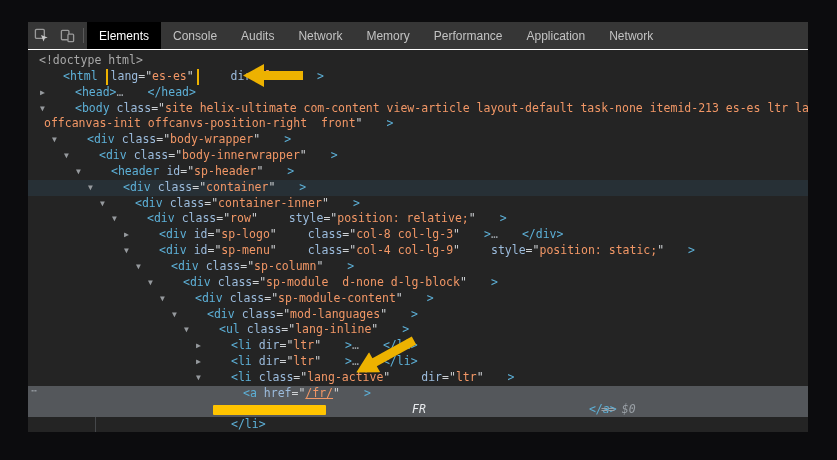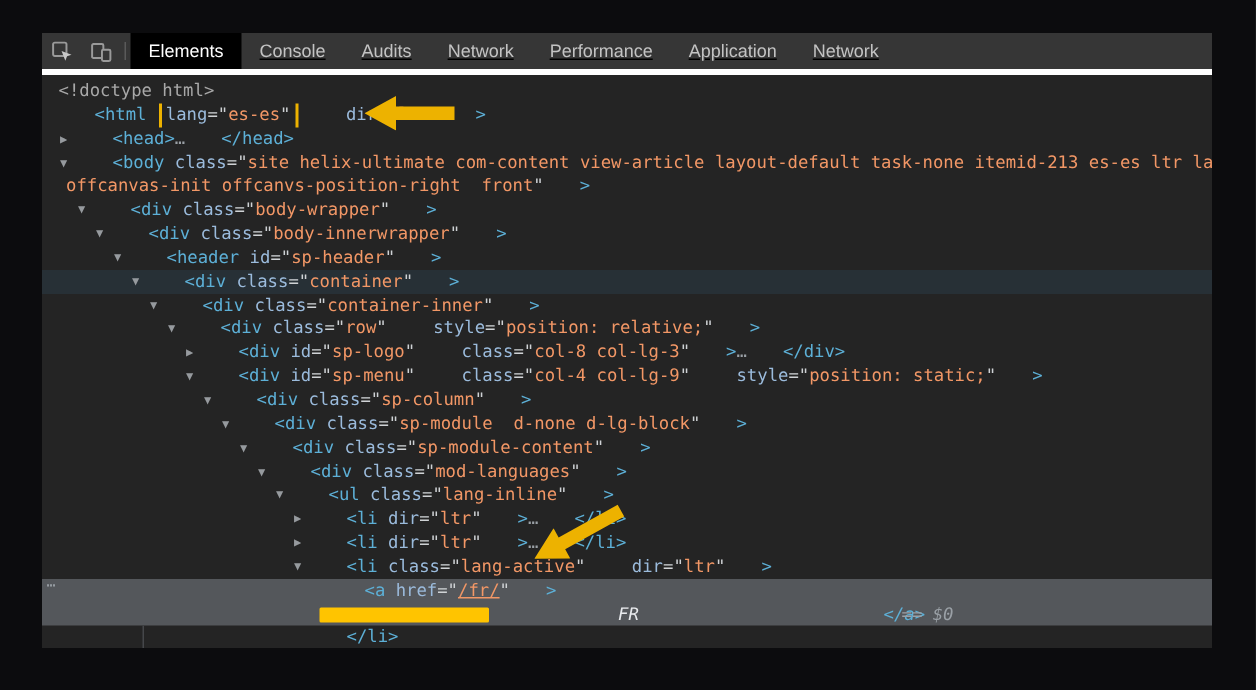--- a/index.html
+++ b/index.html
@@ -8,22 +8,22 @@
     background:#0c0c0e;
     font-family:"Liberation Sans", sans-serif;
     position:relative; overflow:hidden;
   }
   .devtools {
     position:absolute; left:28px; top:22px; width:780px; height:410px;
     background:#242424;
   }
   
   .toolbar {
-    height:28px; background:#363636; border-bottom:4px solid #ffffff;
-    display:flex; align-items:stretch;text-decoration:underline;
+    height:28px; background:#363636; border-bottom:1px solid #ffffff;
+    display:flex; align-items:stretch;
   }
   .tb-icon {
     width:26px; display:flex; align-items:center; justify-content:center;
     cursor:pointer;
   }
   .tb-icon svg { display:block; }
   .tb-sep { width:1px; background:#5a5a5a; margin:6px 3px; }
   .tabs { display:flex; align-items:stretch; }
   .tab {
     display:flex; align-items:center; padding:0 12px;
@@ -97,20 +97,21 @@
         <rect x="1.5" y="2.5" width="8" height="10" rx="1" fill="none" stroke="#9a9a9a" stroke-width="1.4"></rect>
         <rect x="8.5" y="6.5" width="6" height="8" rx="1" fill="#363636" stroke="#9a9a9a" stroke-width="1.4"></rect>
       </svg>
     </div>
     <div class="tb-sep"></div>
     <div class="tabs">
         <div class="tab active">Elements</div>
         <div class="tab">Console</div>
         <div class="tab">Audits</div>
         <div class="tab">Network</div>
+        <div class="tab">Memory</div>
         <div class="tab">Performance</div>
         <div class="tab">Application</div>
         <div class="tab">Network</div>
       </div>
   </div>
 
   <div class="tree">
       <div class="row" style="padding-left: 0px;"><span class="tgl"></span><span class="s-gray">&lt;!doctype html&gt;</span></div>
       <div class="row" style="padding-left: 0px;"><span class="tgl"></span><span class="s-tag">&lt;html </span><span class="ann-box"><span class="s-attr">lang</span><span class="s-pun">="</span><span class="s-val">es-es</span><span class="s-pun">"</span></span><span class="s-tag"> </span><span class="s-attr">dir</span><span class="s-pun">="</span><span class="s-val">ltr</span><span class="s-pun">"</span><span class="s-tag">&gt;</span></div>
       <div class="row" style="padding-left: 12px;"><span class="tgl">▶</span><span class="s-tag">&lt;head&gt;</span><span class="s-ell">…</span><span class="s-tag">&lt;/head&gt;</span></div>

